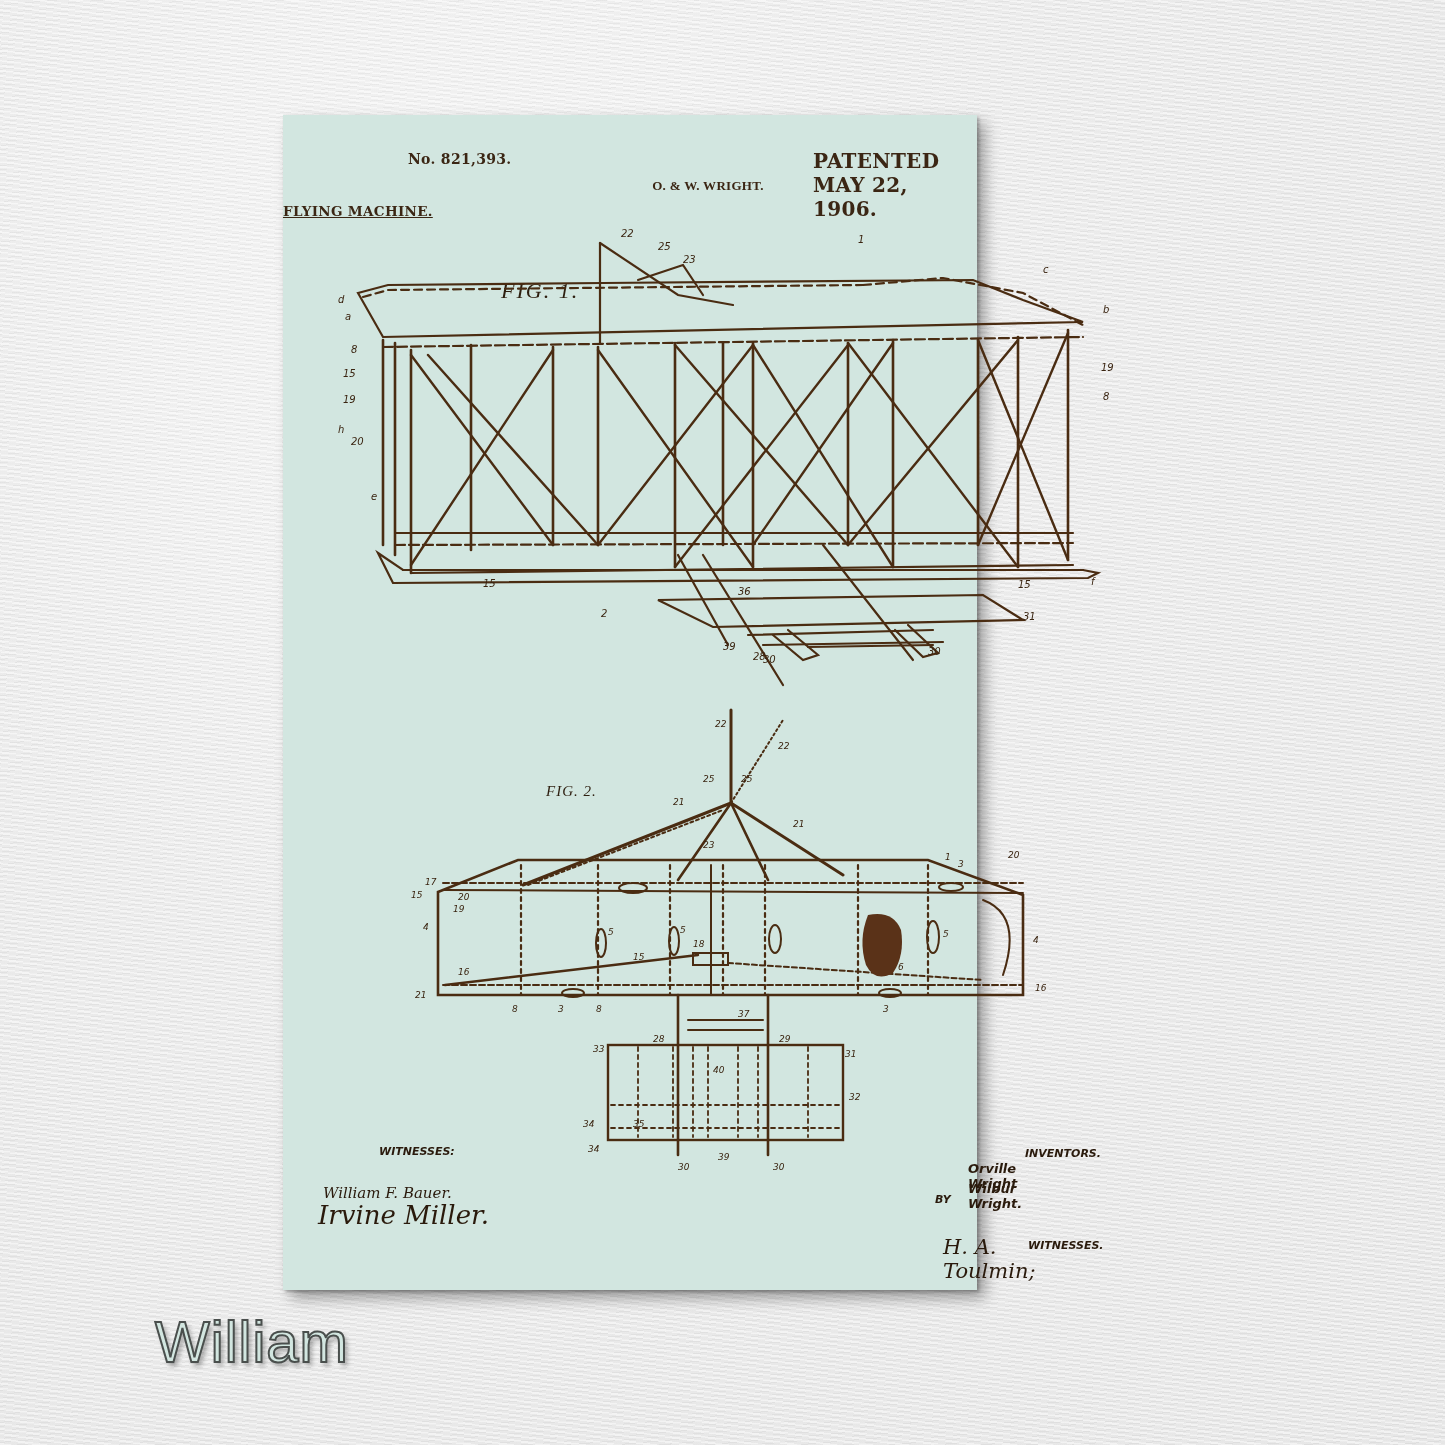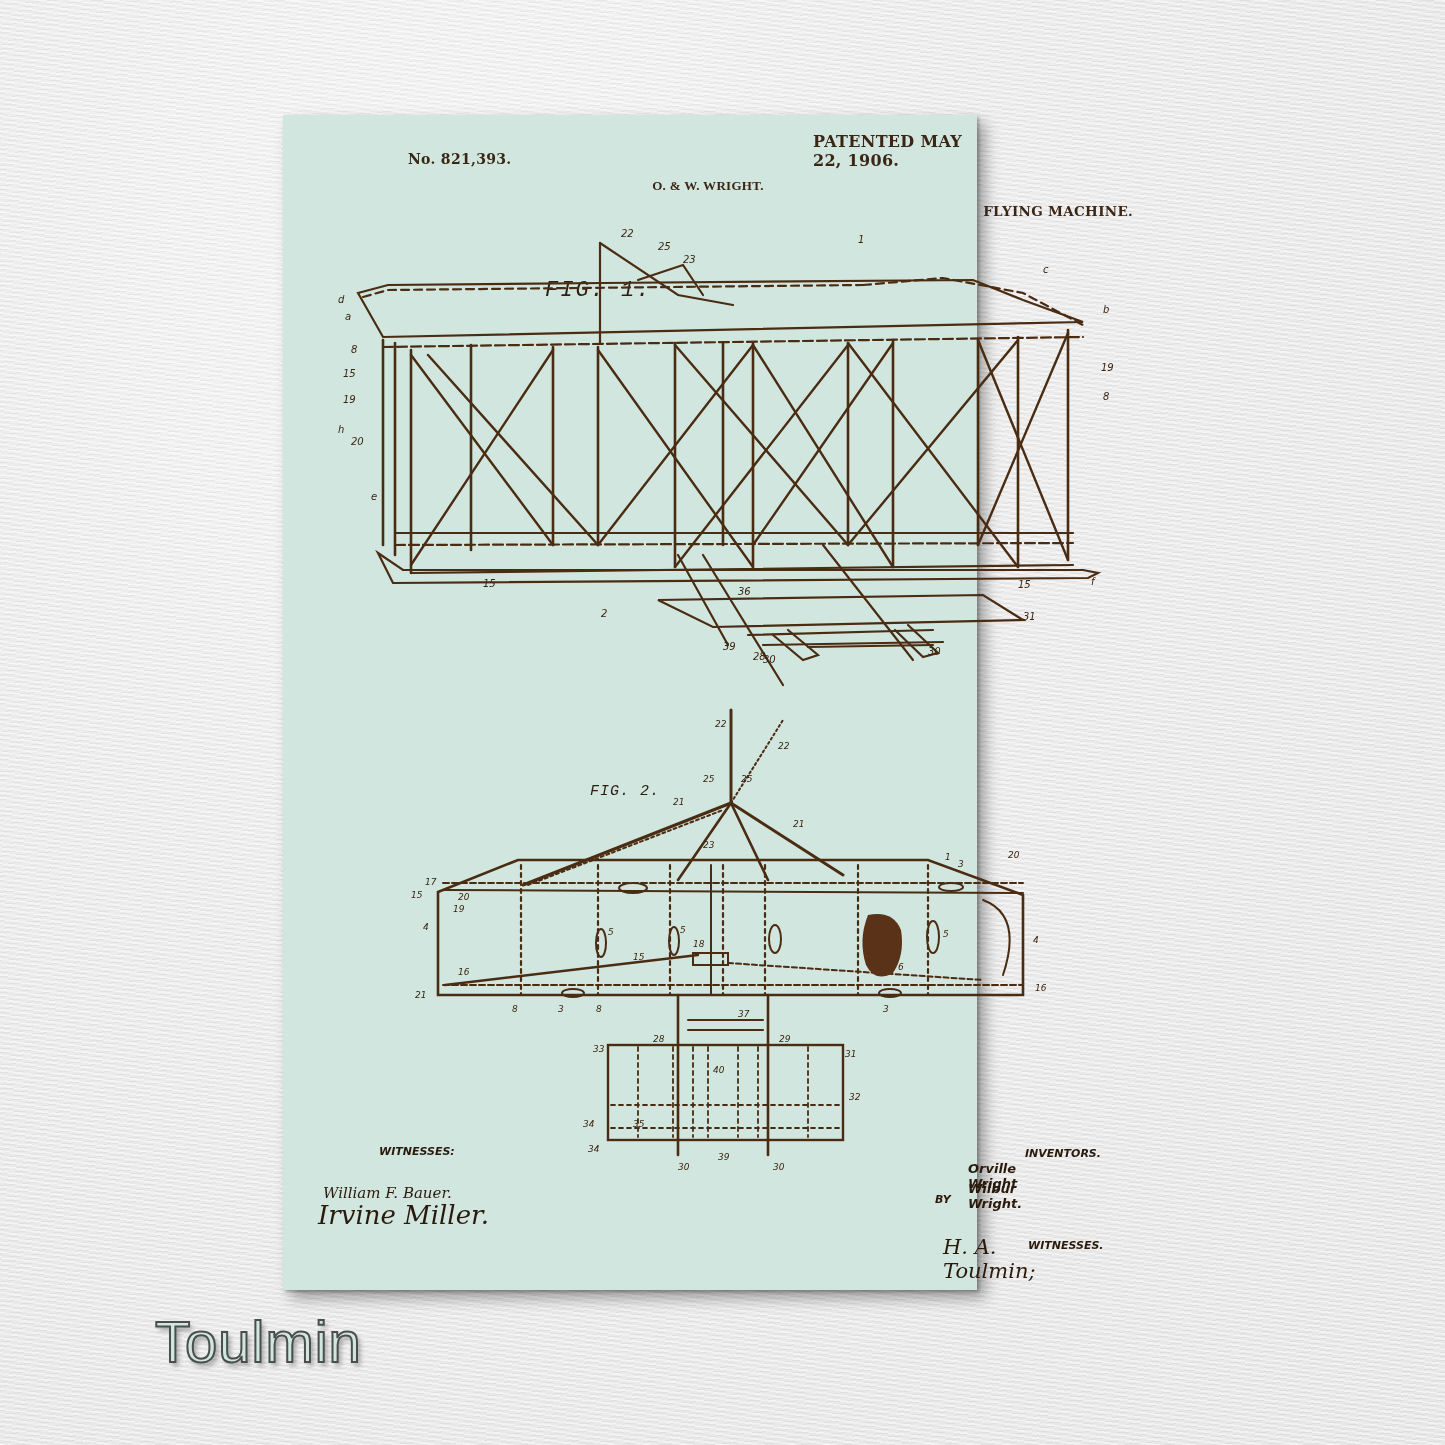--- a/index.html
+++ b/index.html
@@ -16,25 +16,25 @@
       repeating-linear-gradient(-5deg, rgba(0,0,0,0.025) 0 1px, rgba(255,255,255,0.2) 1px 4px);
   }
   .print {
     position:absolute; left:283px; top:115px; width:694px; height:1175px;
     background:#d2e6e0;
     box-shadow: 8px 8px 14px rgba(0,0,0,0.35), 2px 2px 3px rgba(0,0,0,0.25);
     color:#3a2410;
   }
   .hdr { position:absolute; font-family:"DejaVu Serif", serif; font-weight:bold; color:#3b2614; letter-spacing:0.3px; }
   .patno { left:125px; top:36px; font-size:14px; }
-  .patdate { left:530px; top:17px; font-size:16px; }
+  .patdate { left:530px; top:34px; font-size:20px; }
   .inventors { left:0; width:850px; text-align:center; top:63px; font-size:13px;font-family:Liberation Serif, serif; }
-  .title { left:0; width:850px; text-align:right; top:88px; font-size:13.5px; }
+  .title { left:0; width:850px; text-align:left; top:88px; font-size:13.5px;text-decoration:underline; }
   .filed { left:0; width:850px; text-align:center; top:114px; font-size:8.5px; }
-  .fig { position:absolute; font-family:Liberation Mono, monospace; font-style:italic; color:#2e1f10;margin-left:44px; }
+  .fig { position:absolute; font-family:Liberation Serif, serif; font-style:italic; color:#2e1f10; }
   .fig1 { left:218px; top:163px; font-size:22px; letter-spacing:2px; }
   .fig2 { left:263px; top:668px; font-size:15px; letter-spacing:1px; }
   svg.drawing { position:absolute; left:0; top:0; }
   .sig { position:absolute; font-family:"DejaVu Serif", serif; font-style:italic; color:#2a1a0c; }
   .witlabel { left:60px; top:1030px; font-family:"DejaVu Sans", sans-serif; font-weight:bold; font-style:italic; font-size:11px;margin-left:36px; }
   .wit1 { left:40px; top:1043px; font-size:15px;margin-top:26px; }
   .wit2 { left:35px; top:1085px; font-size:26px; }
   .invlabel { left:742px; top:1032px; font-family:"DejaVu Sans", sans-serif; font-weight:bold; font-style:italic; font-size:11px; }
   .inv1 { left:685px; top:1046px; font-family:"DejaVu Sans", sans-serif; font-weight:bold; font-style:italic; font-size:13px; }
   .inv2 { left:685px; top:1066px; font-family:"DejaVu Sans", sans-serif; font-weight:bold; font-style:italic; font-size:13px; }
@@ -267,13 +267,13 @@
   <div class="sig wit2">Irvine Miller.</div>
 
   <div class="sig invlabel">INVENTORS.</div>
   <div class="sig inv1">Orville Wright</div>
   <div class="sig inv2">Wilbur Wright.</div>
   <div class="sig by">BY</div>
   <div class="sig atty">H. A. Toulmin;</div>
   <div class="sig attylabel">WITNESSES.</div>
 </div>
 
-<div class="caption">Toulmin</div>
+<div class="caption">William</div>
 
 </body></html>

